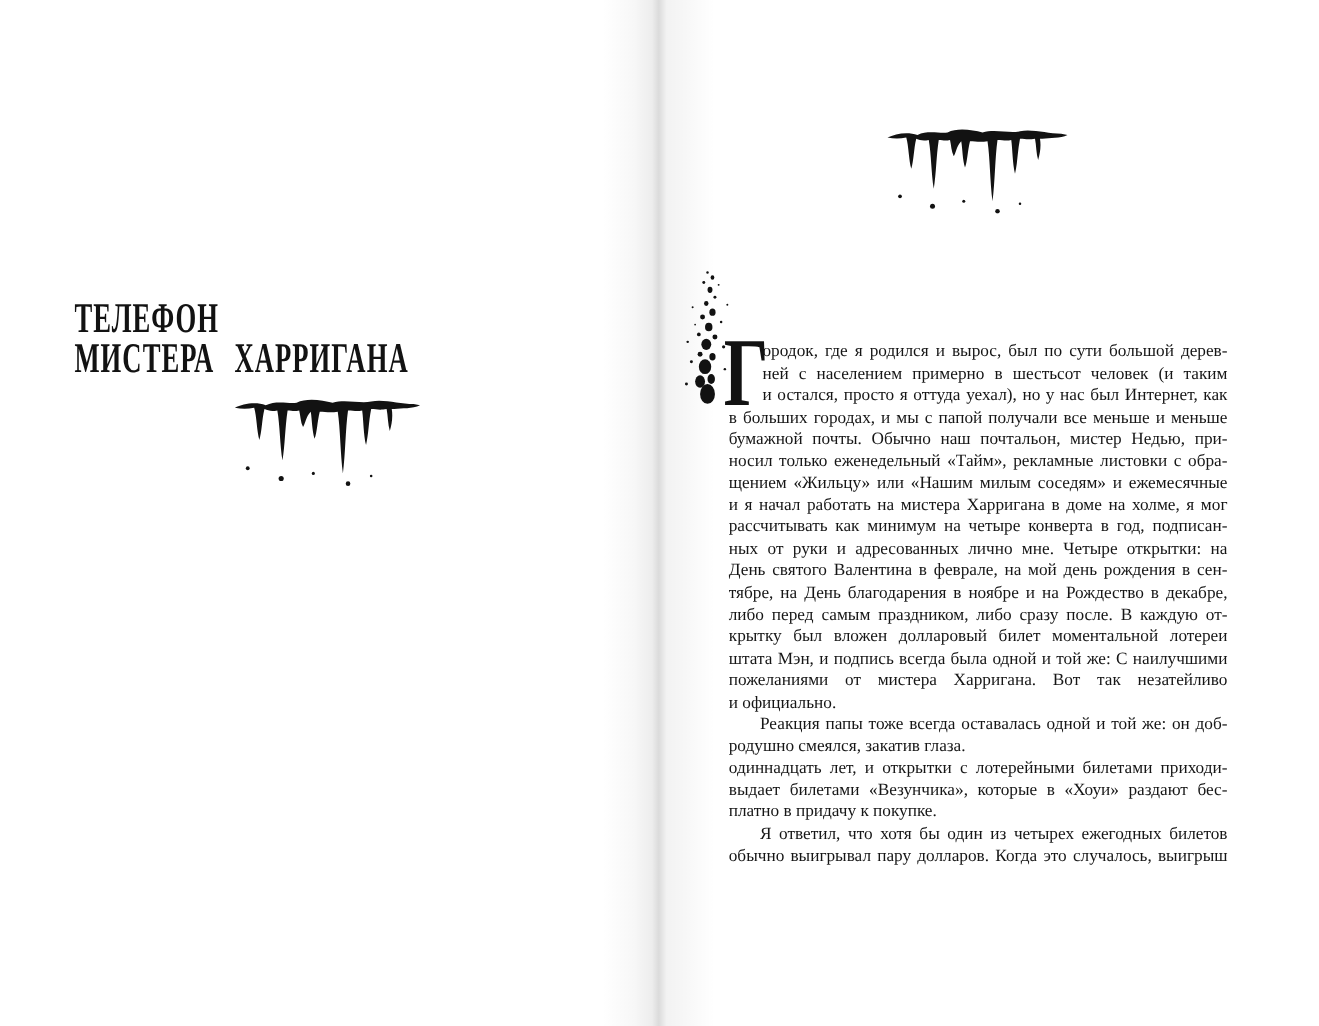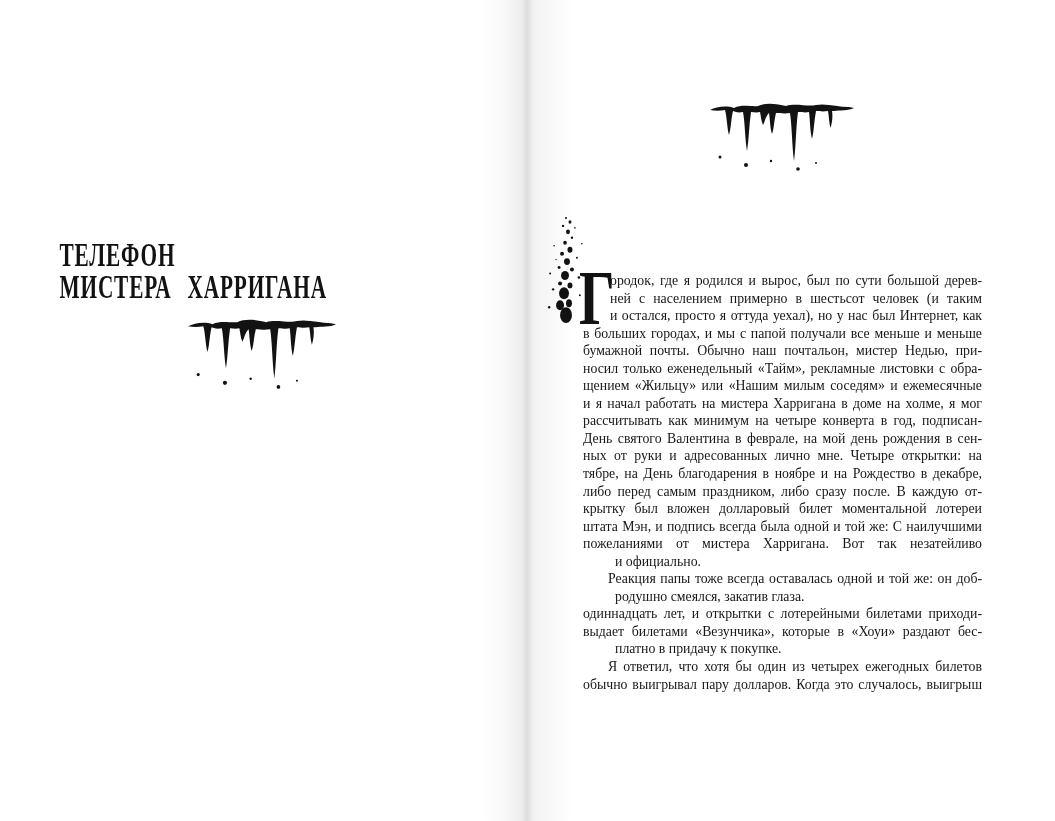--- a/index.html
+++ b/index.html
@@ -29,21 +29,21 @@
   .title-splatter{position:absolute;top:317px;left:180px;width:166px;height:72px;}
 
   
   .top-splatter{position:absolute;top:101px;left:181px;width:150px;height:70px;}
   .text-column{
     position:absolute;left:56px;top:272px;width:399px;
     font-size:13.8px;line-height:17.55px;text-align:justify;
   }
   .paragraph{margin:0;}
   .line{text-align:justify;text-align-last:justify;}
-  .line.end{text-align-last:left;margin-left:32px;}
+  .line.end{text-align-last:left;}
   .line.indent{padding-left:25px;}
   .it{}
 
   .drop-cap{
     float:left;width:28px;height:52px;margin:0 3px 0 -4px;
     position:relative;
   }
   .drop-cap-glyph{
     display:inline-block;font-weight:bold;font-size:78px;line-height:52px;
     color:#121212;transform:scaleX(0.72);transform-origin:left center;
@@ -133,22 +133,22 @@
           <span class="drop-cap"><span class="drop-cap-glyph">Г</span></span>
           <div class="line"><span>ородок, где я родился и вырос, был по сути большой дерев-</span></div>
           <div class="line"><span>ней с населением примерно в шестьсот человек (и таким</span></div>
           <div class="line"><span>и остался, просто я оттуда уехал), но у нас был Интернет, как</span></div>
           <div class="line"><span>в больших городах, и мы с папой получали все меньше и меньше</span></div>
           <div class="line"><span>бумажной почты. Обычно наш почтальон, мистер Недью, при-</span></div>
           <div class="line"><span>носил только еженедельный «Тайм», рекламные листовки с обра-</span></div>
           <div class="line"><span>щением «Жильцу» или «Нашим милым соседям» и ежемесячные</span></div>
           <div class="line"><span>и я начал работать на мистера Харригана в доме на холме, я мог</span></div>
           <div class="line"><span>рассчитывать как минимум на четыре конверта в год, подписан-</span></div>
+          <div class="line"><span>ных от руки и адресованных лично мне. Четыре открытки: на</span></div>
           <div class="line"><span>День святого Валентина в феврале, на мой день рождения в сен-</span></div>
-          <div class="line"><span>ных от руки и адресованных лично мне. Четыре открытки: на</span></div>
           <div class="line"><span>тябре, на День благодарения в ноябре и на Рождество в декабре,</span></div>
           <div class="line"><span>либо перед самым праздником, либо сразу после. В каждую от-</span></div>
           <div class="line"><span>крытку был вложен долларовый билет моментальной лотереи</span></div>
           <div class="line"><span>штата Мэн, и подпись всегда была одной и той же: </span><span class="it">С наилучшими</span></div>
           <div class="line"><span class="it">пожеланиями от мистера Харригана</span><span>. Вот так незатейливо</span></div>
           <div class="line end"><span>и официально.</span></div>
         </div>
         <div class="paragraph">
           <div class="line indent"><span>Реакция папы тоже всегда оставалась одной и той же: он доб-</span></div>
           <div class="line end"><span>родушно смеялся, закатив глаза.</span></div>

